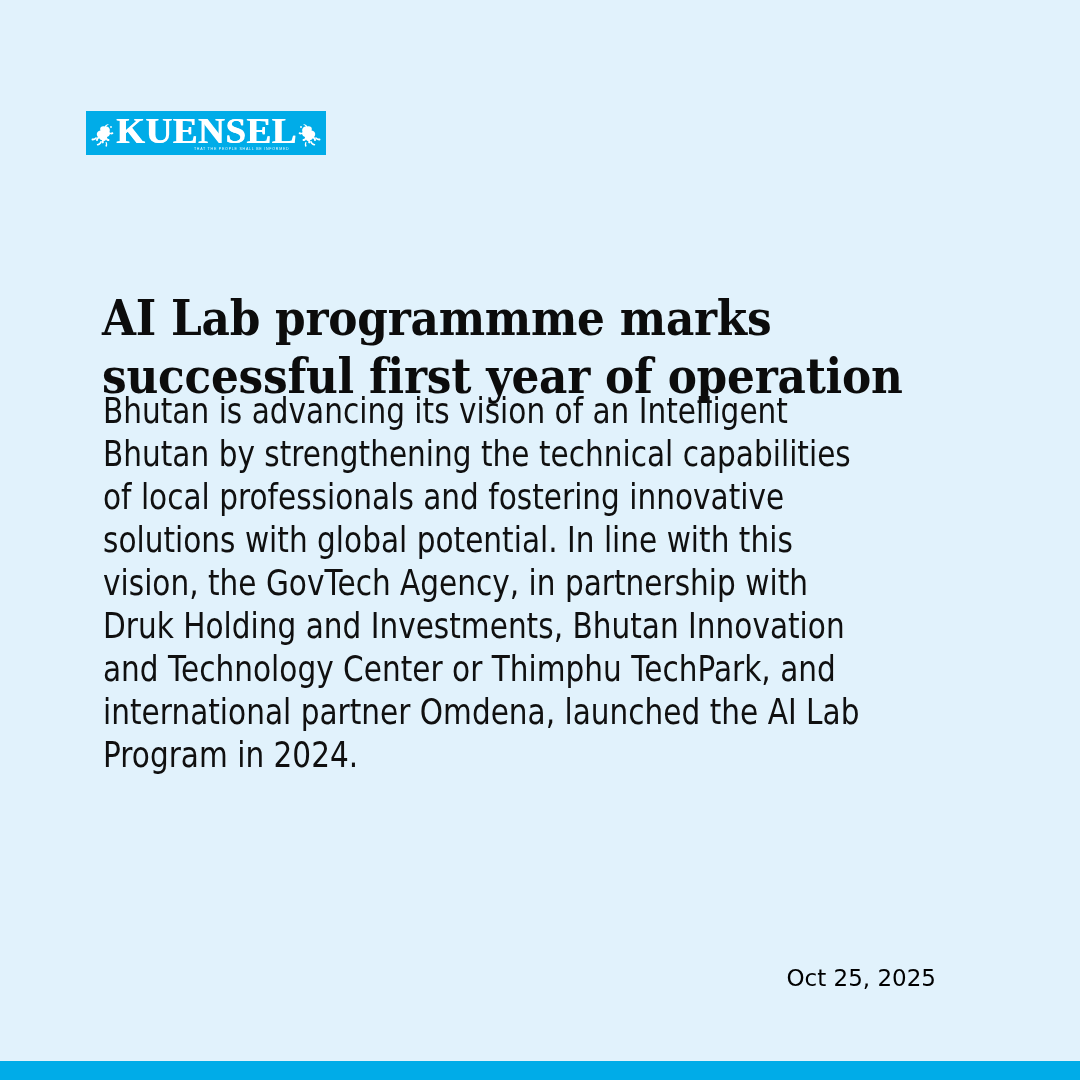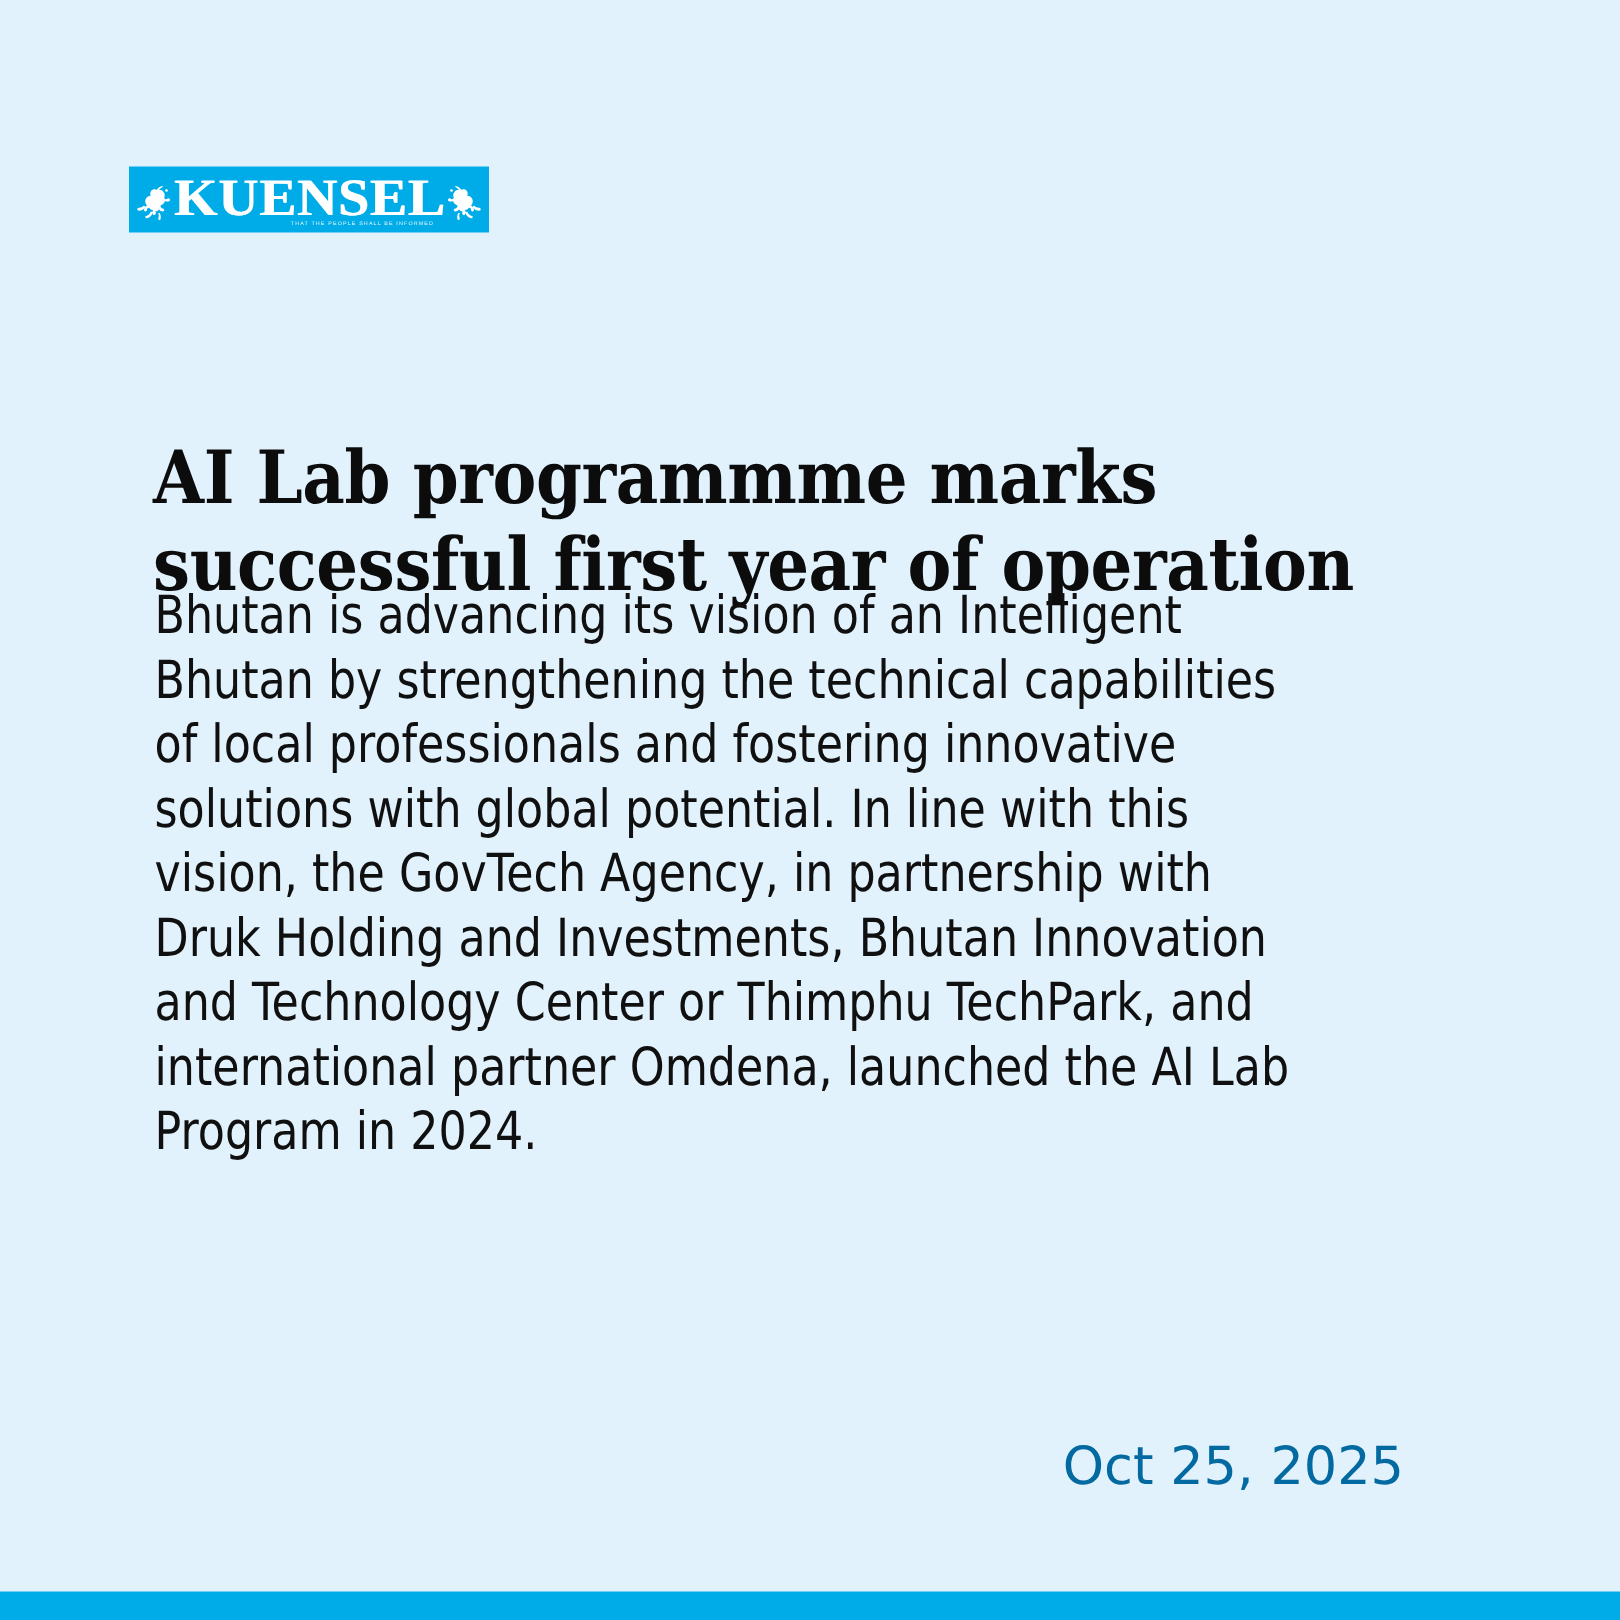--- a/index.html
+++ b/index.html
@@ -114,23 +114,23 @@
     font-weight: 400;
   }
   .body-copy .bl { display: block; white-space: nowrap; }
 
   
   .date-line {
     position: absolute;
     right: 144px;
     top: 962px;
     font-family: "DejaVu Sans", "Liberation Sans", sans-serif;
-    font-size: 35px;
+    font-size: 23px;
     line-height: 32px;
-    color: #0369a1;
+    color: #000000;
     text-align: right;
     white-space: nowrap;
   }
 
   
   .bottom-bar {
     position: absolute;
     left: 0;
     right: 0;
     bottom: 0;

